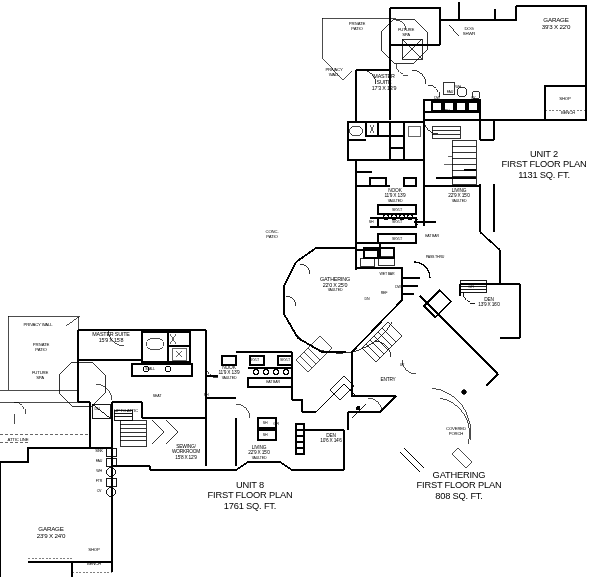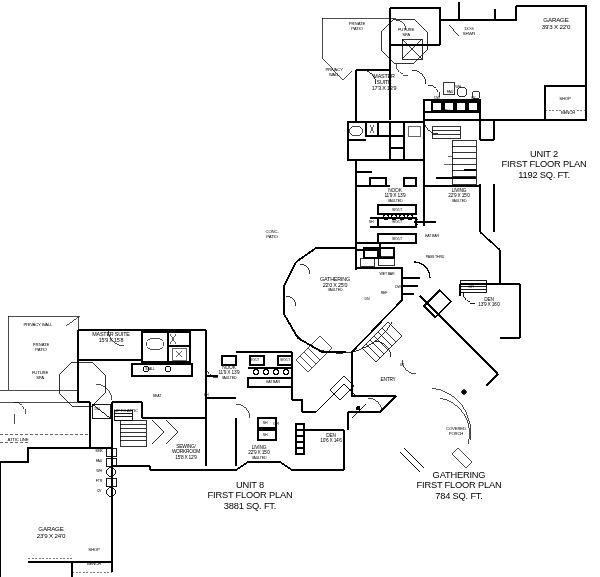--- a/index.html
+++ b/index.html
@@ -383,31 +383,31 @@
       <rect x="296" y="424" width="8" height="30"></rect>
       <path d="M296 430 L304 430 M296 436 L304 436 M296 442 L304 442 M296 448 L304 448"></path>
     </g>
 
   </g>
 </svg>
 
 <div class="lbl stack title" style="left:544px;top:165px;">
   <div class="t9">UNIT 2</div>
   <div class="t9">FIRST FLOOR PLAN</div>
-  <div class="t9">1192 SQ. FT.</div>
+  <div class="t9">1131 SQ. FT.</div>
 </div>
 <div class="lbl stack title" style="left:250px;top:496px;">
   <div class="t9">UNIT 8</div>
   <div class="t9">FIRST FLOOR PLAN</div>
-  <div class="t9">3881 SQ. FT.</div>
+  <div class="t9">1761 SQ. FT.</div>
 </div>
 <div class="lbl stack title" style="left:459px;top:486px;">
   <div class="t9">GATHERING</div>
   <div class="t9">FIRST FLOOR PLAN</div>
-  <div class="t9">784 SQ. FT.</div>
+  <div class="t9">808 SQ. FT.</div>
 </div>
 
 <div class="lbl stack t6" style="left:556px;top:24px;">
   <div>GARAGE</div>
   <div>39'3 X 22'0</div>
 </div>
 
 <div class="lbl stack t5" style="left:384px;top:82px;">
   <div>MASTER</div>
   <div>SUITE</div>

